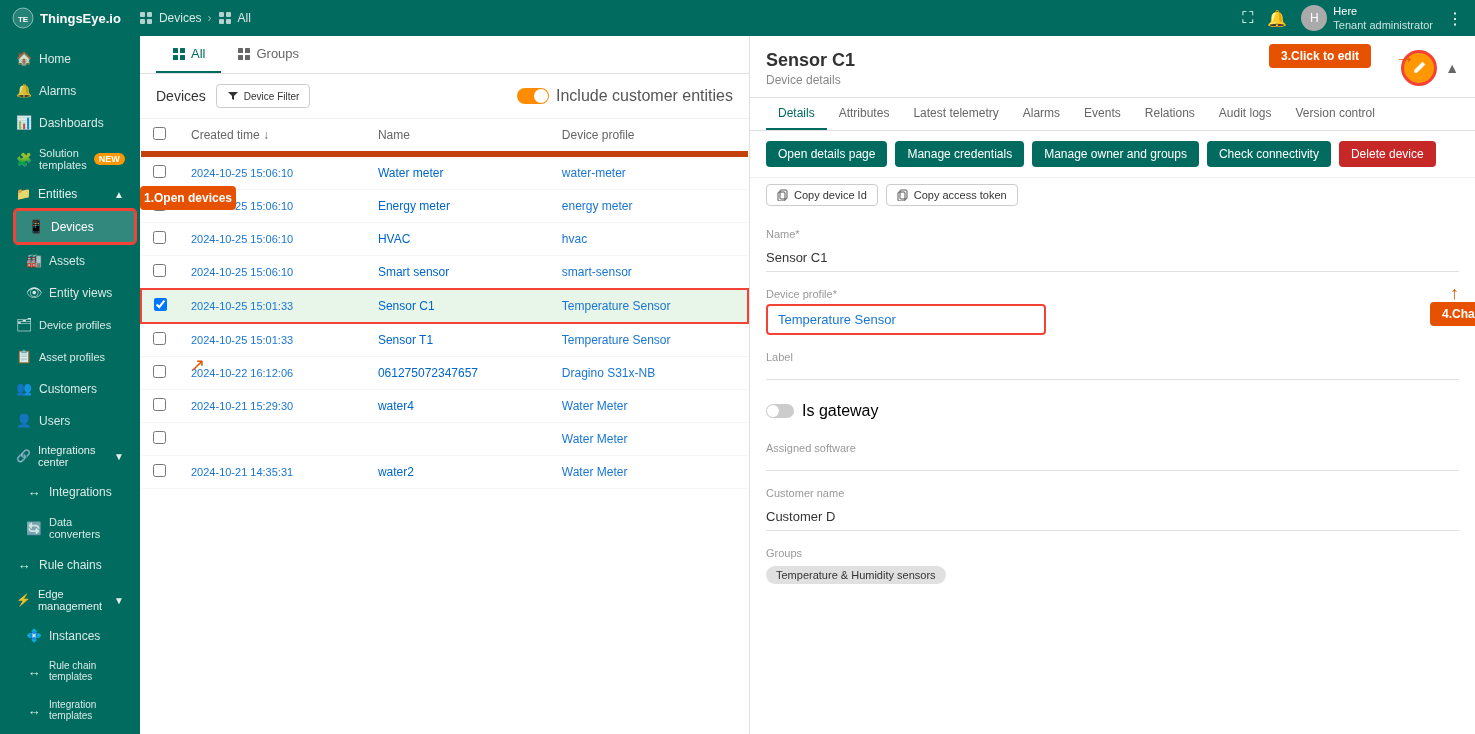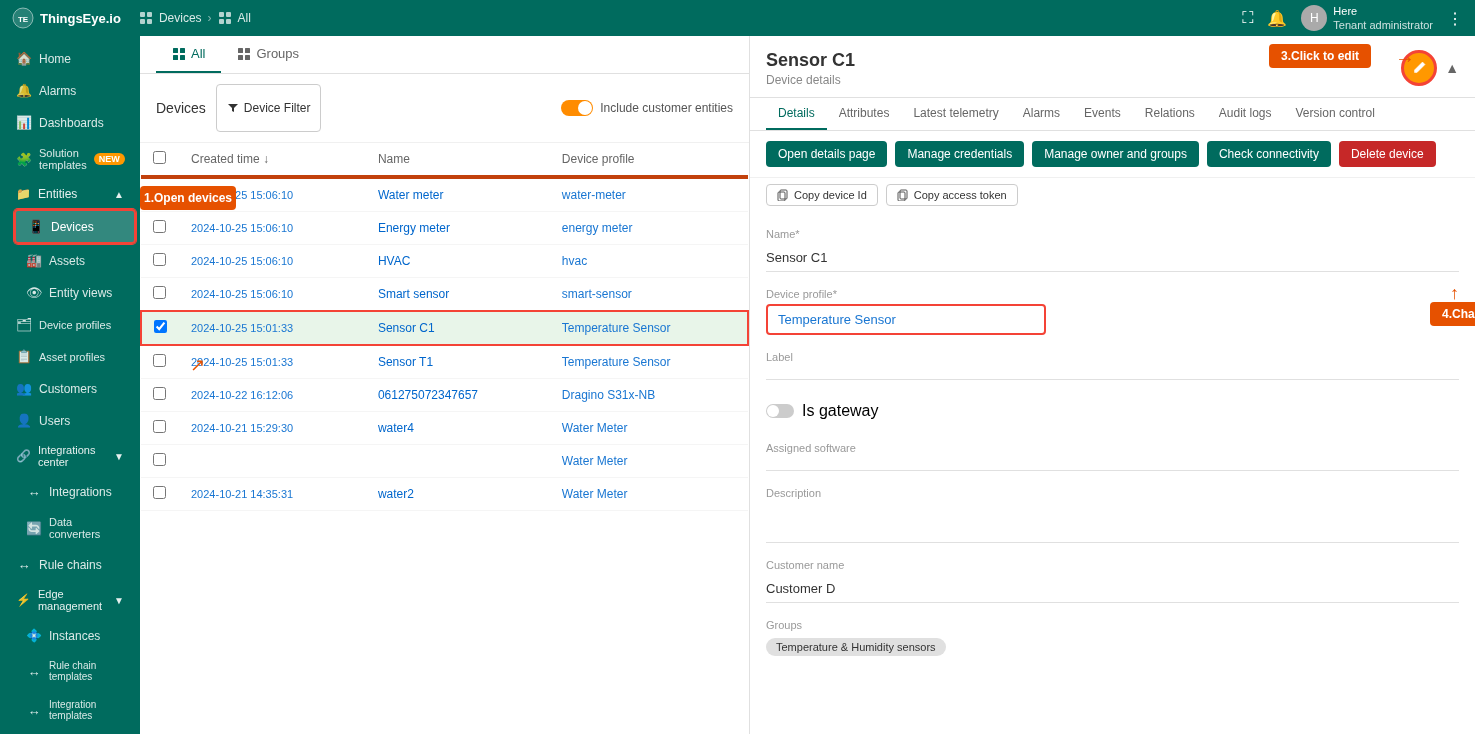--- a/index.html
+++ b/index.html
@@ -122,38 +122,38 @@
       align-items: center;
       gap: 10px;
       padding: 10px 16px;
       border-bottom: 1px solid #f0f0f0;
     }
     .devices-title { font-size: 14px; font-weight: 500; color: #333; }
     .filter-btn {
       display: flex;
       align-items: center;
       gap: 5px;
-      padding: 16px 10px;
+      padding: 5px 10px;
       border: 1px solid #ccc;
       border-radius: 4px;
-      font-size: 12px;
+      font-size: 10px;
       cursor: pointer;
       background: white;
       color: #333;
     }
-    .toggle-switch { display: flex; align-items: center; gap: 7px; font-size: 12px; color: #555; margin-left: auto; }
+    .toggle-switch { display: flex; align-items: center; gap: 7px; font-size: 16px; color: #555; margin-left: auto; }
     .toggle { width: 32px; height: 16px; border-radius: 8px; background: #ff8c00; position: relative; cursor: pointer; }
     .toggle-knob { width: 14px; height: 14px; border-radius: 50%; background: white; position: absolute; top: 1px; right: 1px; }
 
     
     .devices-table { flex: 1; overflow-y: auto; }
     .devices-table::-webkit-scrollbar { width: 4px; }
     .devices-table::-webkit-scrollbar-thumb { background: #ddd; }
     table { width: 100%; border-collapse: collapse; font-size: 12px; }
-    thead th { padding: 8px 12px; text-align: left; color: #666; font-weight: 500; border-bottom: 4px solid #c2410c; background: #fff; }
+    thead th { padding: 8px 12px; text-align: left; color: #666; font-weight: 500; border-bottom: 6px solid #c2410c; background: #fff; }
     tbody tr { border-bottom: 1px solid #f5f5f5; cursor: pointer; }
     tbody tr.selected { background: #e8f5e9; border: 2px solid #f44336 !important; }
     tbody td { padding: 8px 12px; color: #555; }
     .device-name-link { color: #0066cc; }
     .checkbox-col { width: 30px; }
     input[type="checkbox"] { cursor: pointer; }
 
     
     .detail-panel {
       flex: 1;
@@ -684,24 +684,20 @@
             </div>
             <span>Is gateway</span>
           </div>
         </div>
 
         <div class="form-field">
           <div class="form-label">Assigned software</div>
           <div class="form-value" style="color:#ccc"></div>
         </div>
 
-        <div class="form-field">
-          <div class="form-label">Description</div>
-          <div class="form-value" style="min-height:40px"></div>
-        </div>
 
         <div class="form-field">
           <div class="form-label">Customer name</div>
           <div class="form-value">Customer D</div>
         </div>
 
         <div class="form-field">
           <div class="form-label">Groups</div>
           <div style="margin-top:6px">
             <span class="badge-chip">Temperature &amp; Humidity sensors</span>

